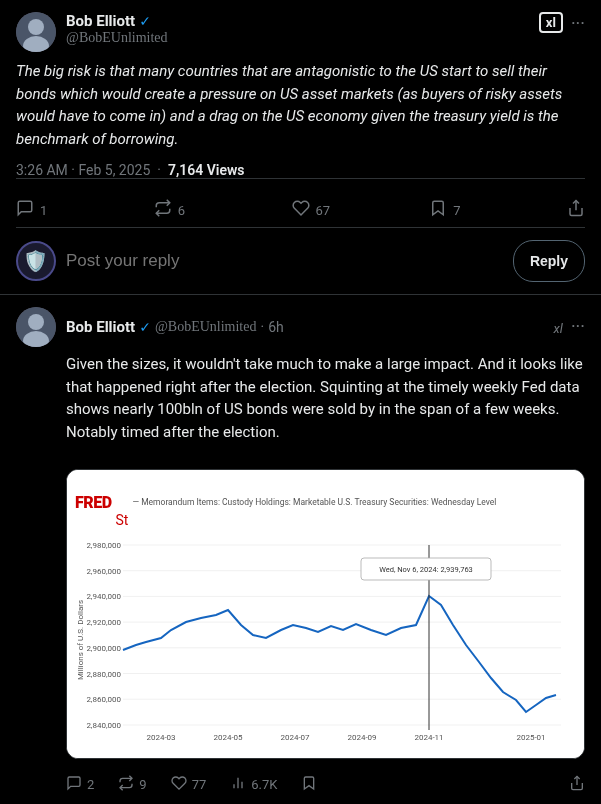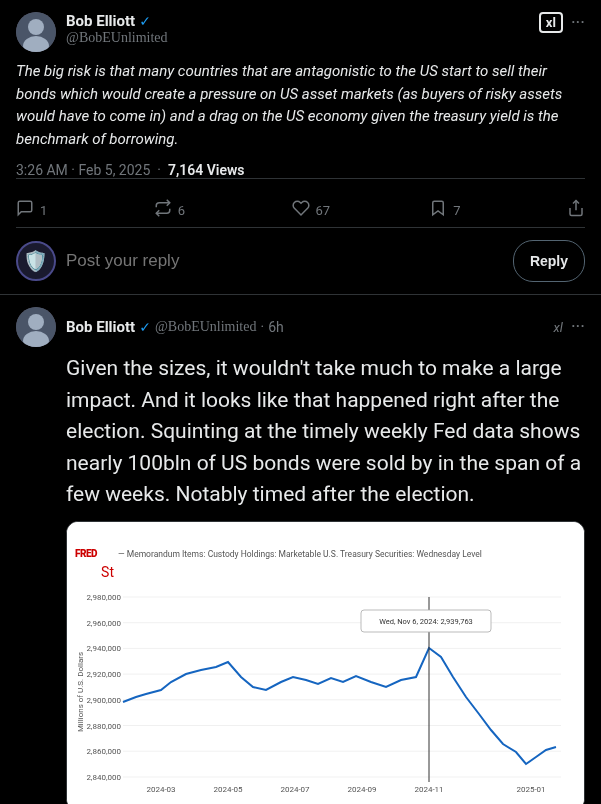--- a/index.html
+++ b/index.html
@@ -61,21 +61,21 @@
     }
 
     .username {
       color: #71767b;
       font-size: 14px;
       font-family: Liberation Serif, serif;
     }
 
     .tweet-actions-top {
       display: flex;
-      align-items: center;
+      align-items: flex-end;
       gap: 8px;
       margin-left: auto;
     }
 
     .xl-badge {
       border: 2px solid #e7e9ea;
       border-radius: 4px;
       padding: 1px 5px;
       font-size: 13px;
       font-weight: 700;
@@ -189,23 +189,23 @@
       flex-wrap: wrap;
     }
 
     .time-ago {
       color: #71767b;
       font-size: 14px;
     }
 
     .reply-body {
       color: #e7e9ea;
-      font-size: 21px;
+      font-size: 15px;
       line-height: 1.5;
-      margin-bottom: 10px;
+      margin-bottom: 26px;
       padding-left: 50px;
     }
 
     .chart-container {
       margin-left: 50px;
       border: 1px solid #2f3336;
       border-radius: 12px;
       overflow: hidden;
       background: #fff;
       margin-bottom: 12px;
@@ -216,21 +216,21 @@
       color: #333;
       font-size: 9px;
       padding: 6px 8px 2px;
       display: flex;
       align-items: center;
       gap: 4px;
     }
 
     .fred-logo {
       font-weight: 900;
-      font-size: 10px;
+      font-size: 16px;
       color: #c00;
       letter-spacing: -0.5px;
     }
 
     .fred-logo-sub {
       color: #c00;
       font-size: 14px;
       margin-top: 36px;
     }
 

